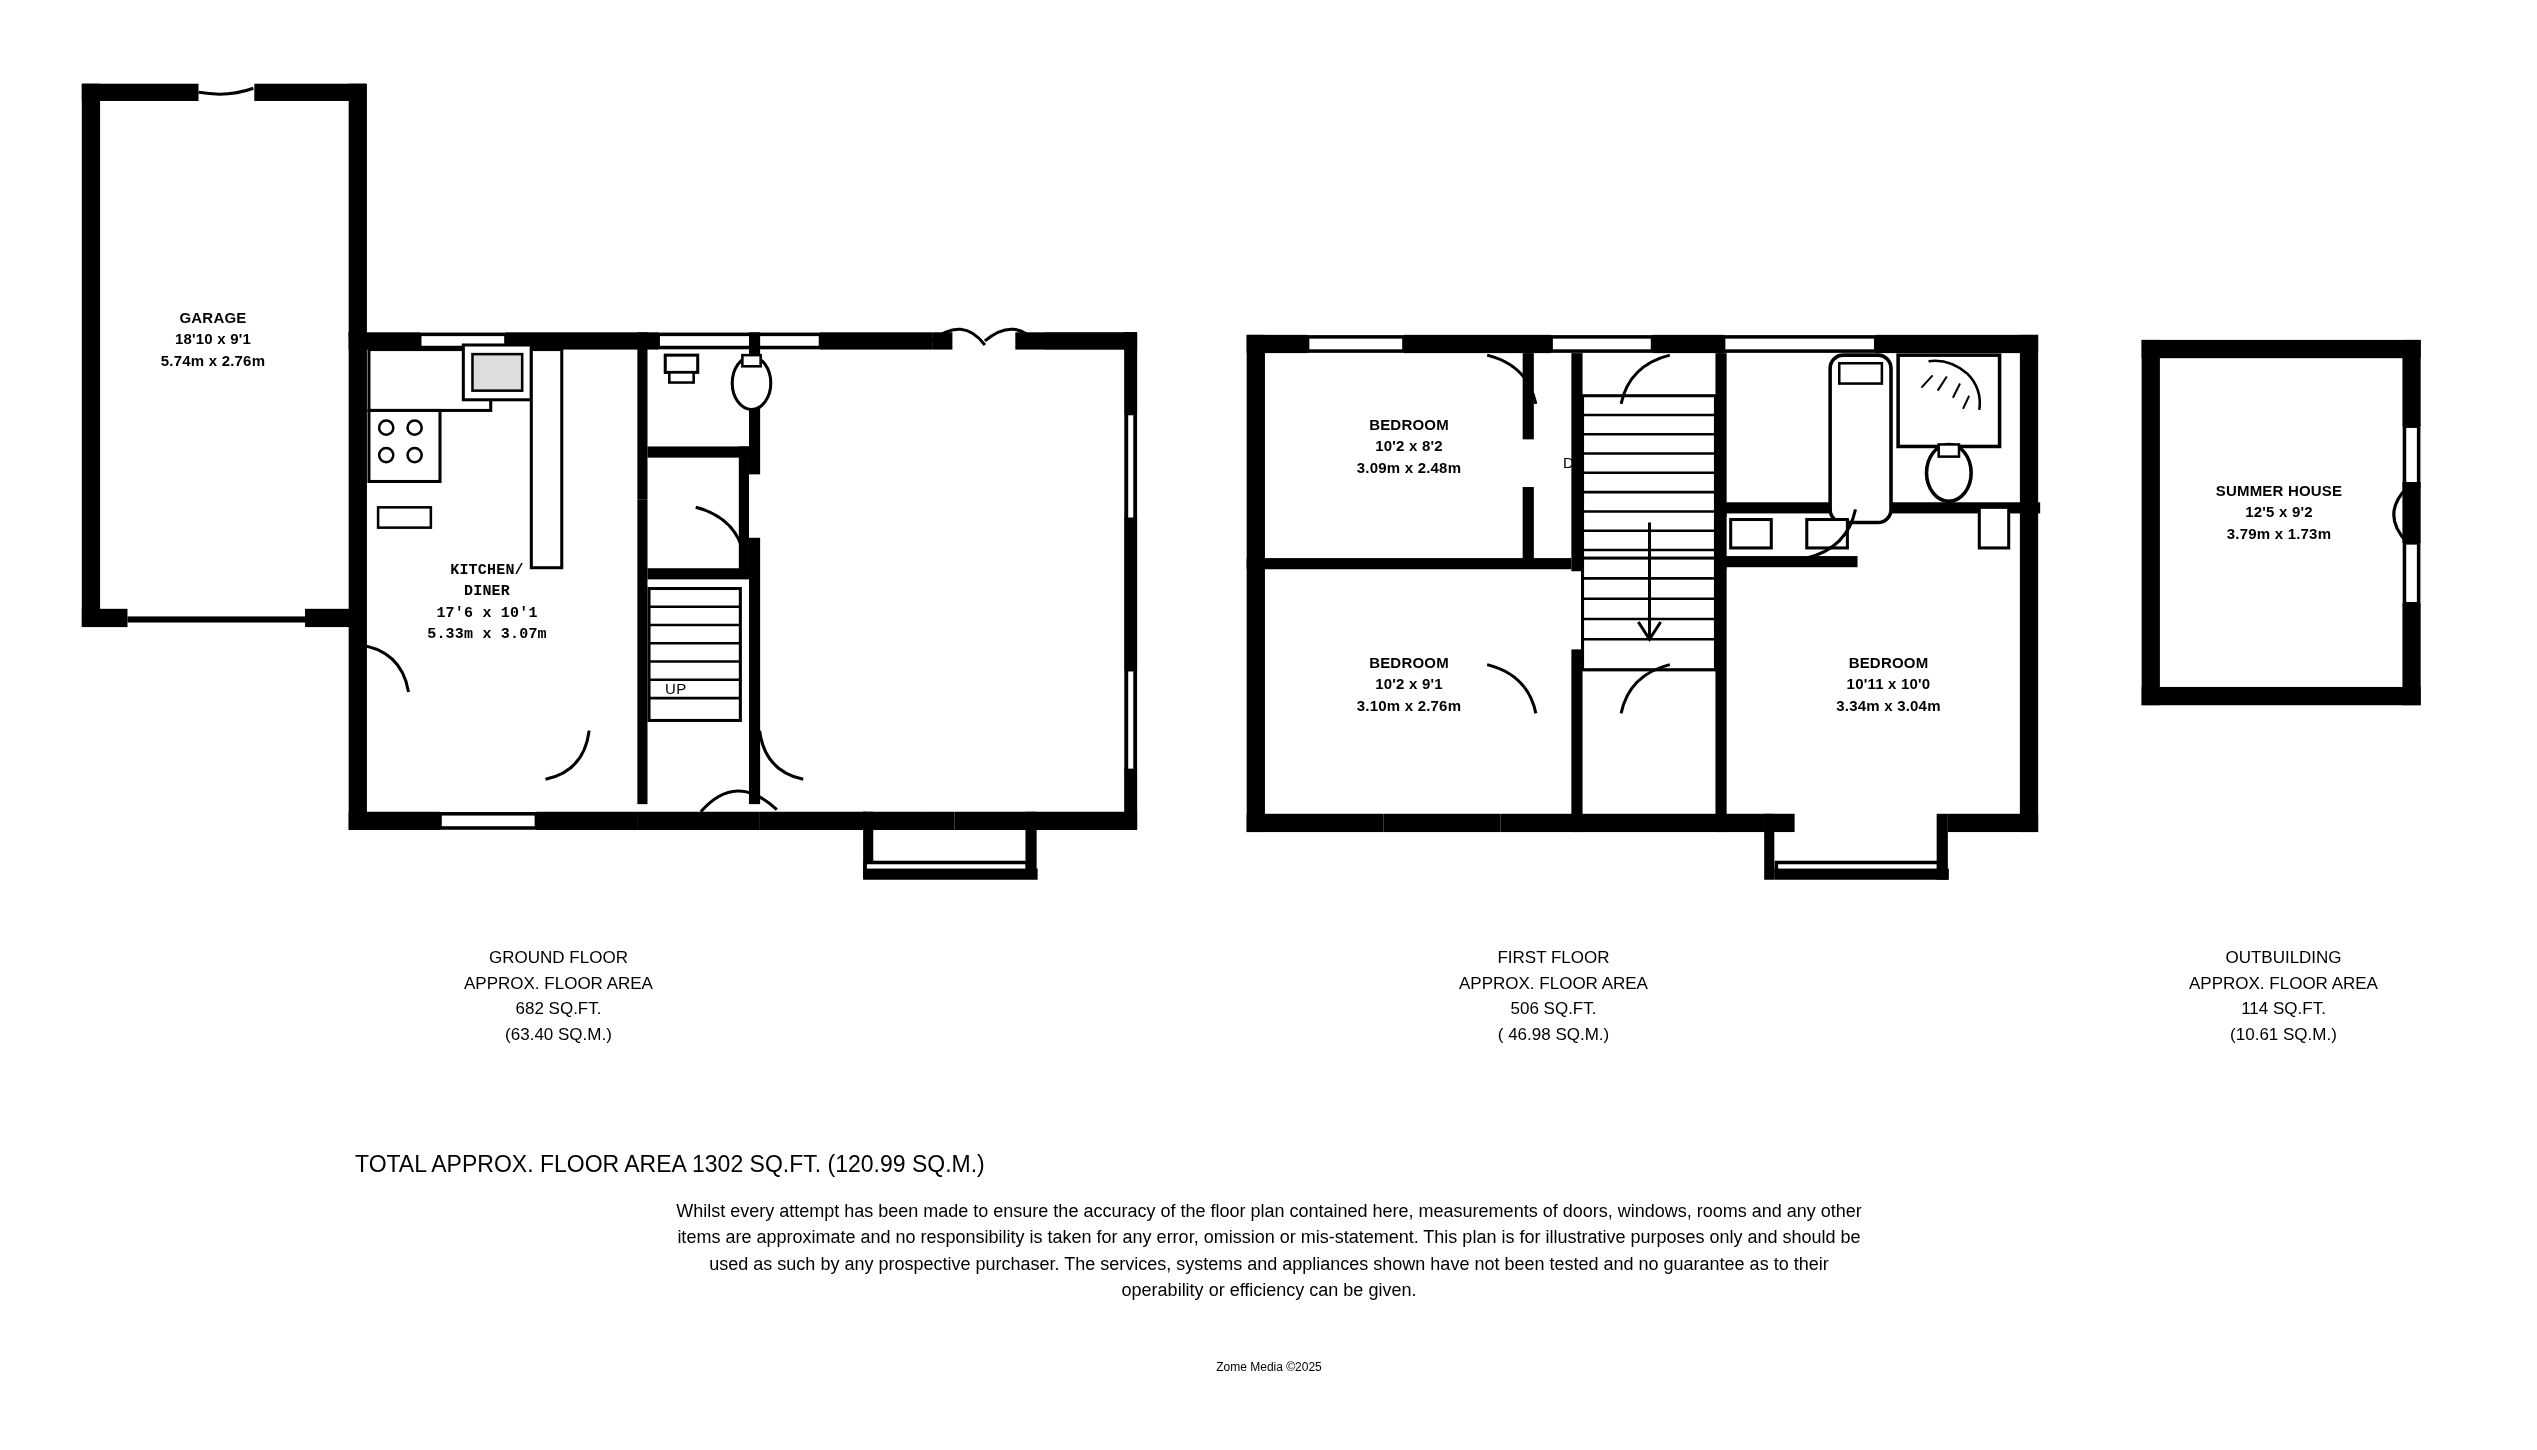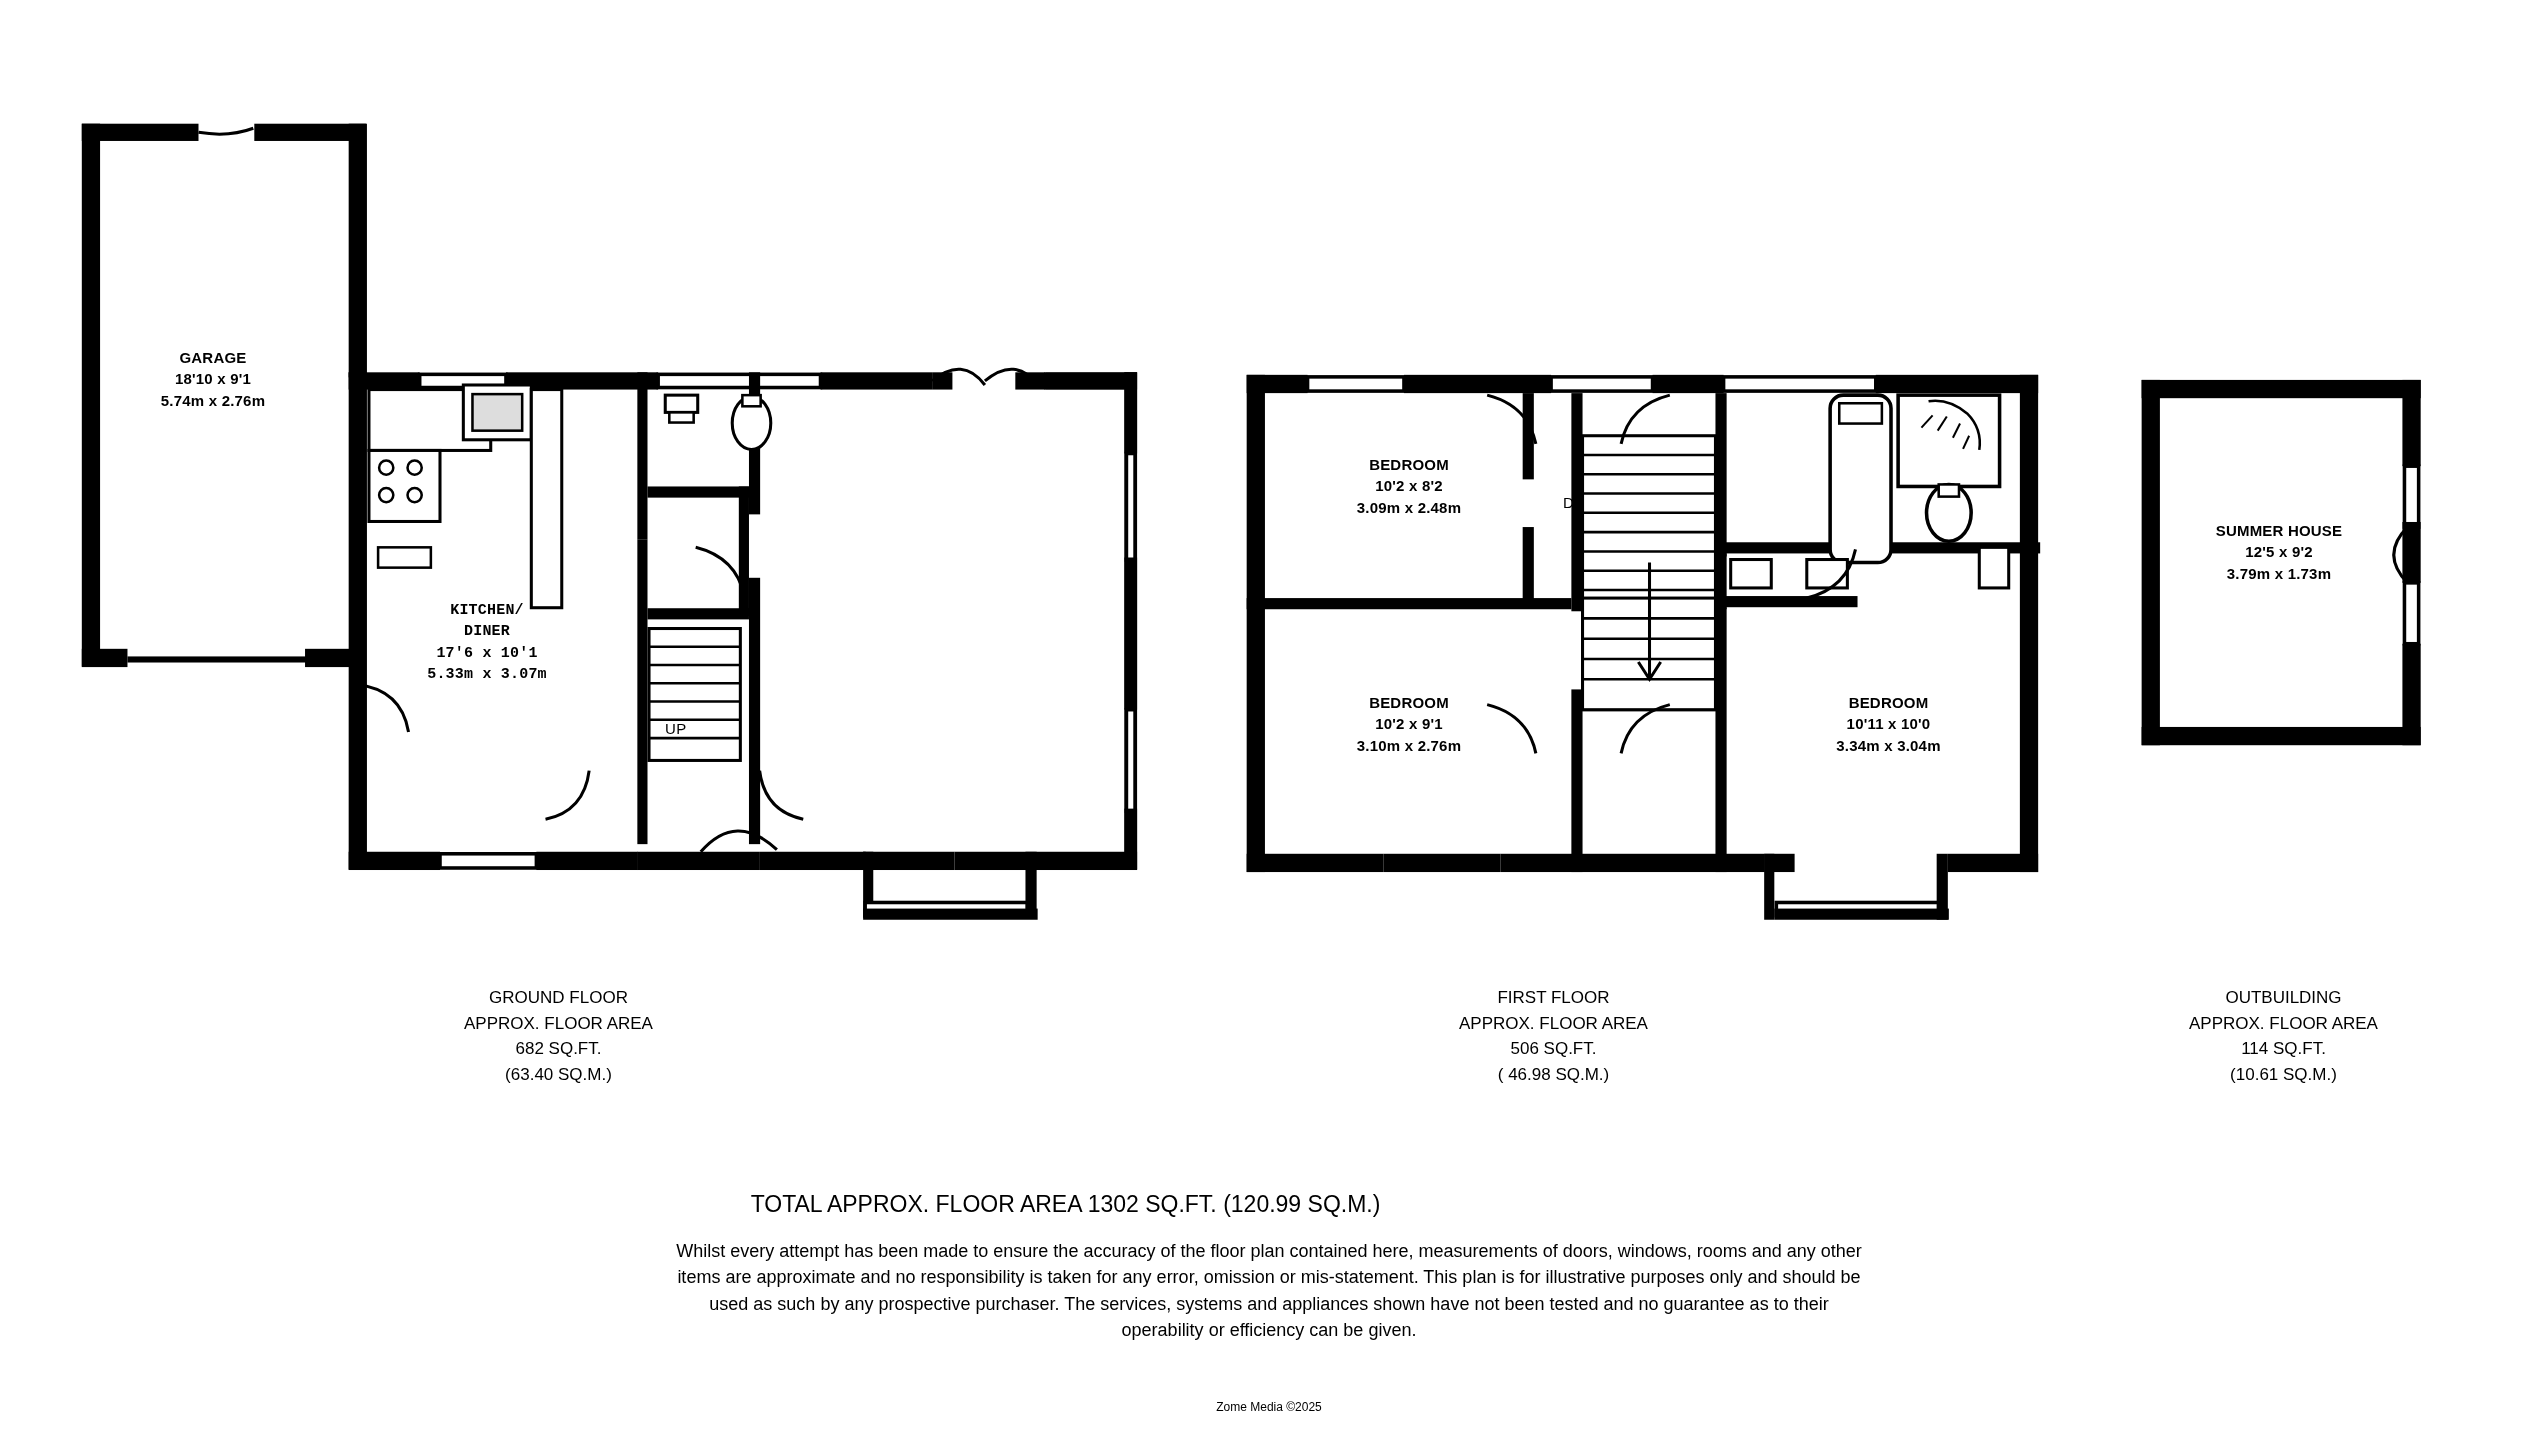--- a/index.html
+++ b/index.html
@@ -13,41 +13,39 @@
     font-family: "Liberation Sans", sans-serif;
     color: #000000;
     position: relative;
     overflow: hidden;
   }
   .stage {
     position: absolute;
     left: 0; top: 0;
     width: 2538px;
     height: 1219px;
-    margin-top: 40px;
   }
   .room-label {
     position: absolute;
     text-align: center;
     font-weight: bold;
     font-size: 15px;
     line-height: 1.42;
     letter-spacing: 0.2px;
     white-space: pre;
   }
   .plan-caption {
     position: absolute;
     text-align: center;
     font-size: 17px;
     line-height: 1.5;
     white-space: pre;
   }
   .footer-total {
     position: absolute;
-    text-align: center;
     font-size: 23px;
     white-space: pre;
   }
   .footer-disc {
     position: absolute;
     text-align: center;
     font-size: 18px;
     line-height: 1.47;
   }
   .footer-credit {

